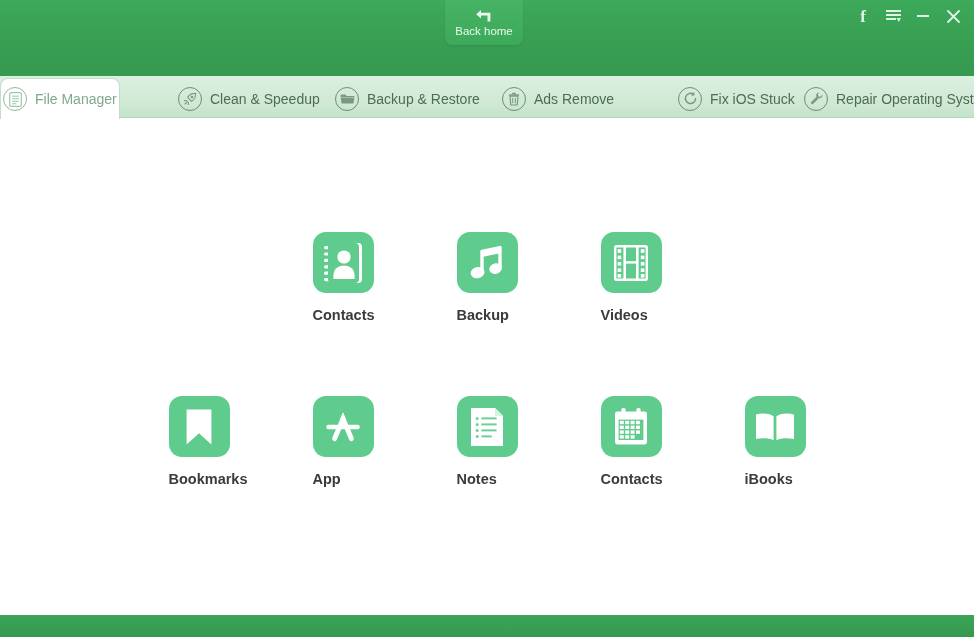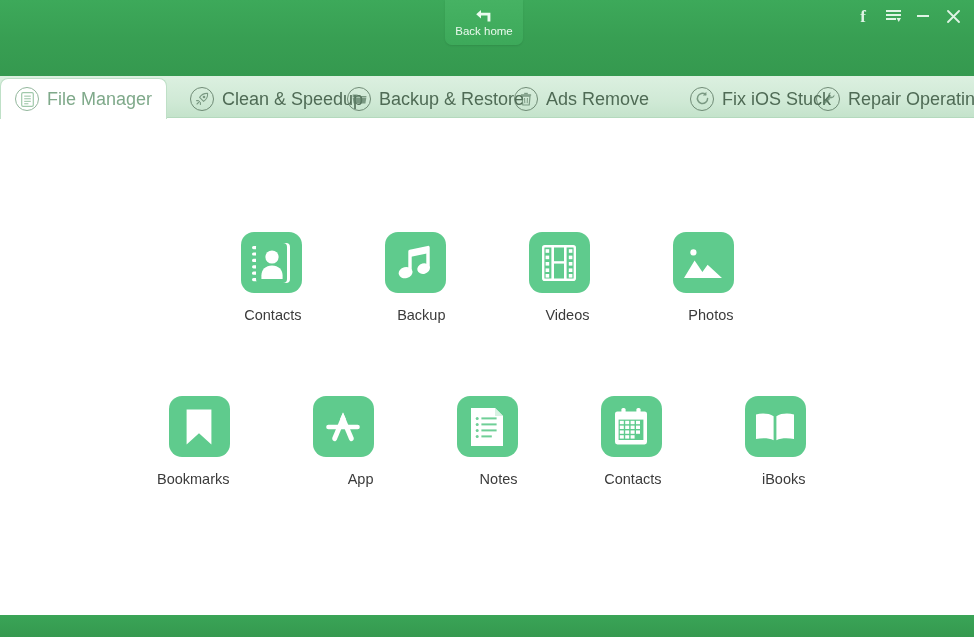--- a/index.html
+++ b/index.html
@@ -128,25 +128,25 @@
     position: relative;
     height: 42px;
   }
   .tab {
     position: absolute;
     top: 3px;
     height: 39px;
     display: flex;
     align-items: center;
     gap: 8px;
-    padding: 0 14px;
+    padding: 0 2px;
     box-sizing: border-box;
     cursor: pointer;
     color: #4f6b55;
-    font-size: 18px;
+    font-size: 14px;
     white-space: nowrap;
   }
   .tab .tlabel { line-height: 14px; }
   .tab.active {
     background: #ffffff;
     border: 1px solid #bfe0c7;
     border-bottom: none;
     border-top-left-radius: 8px;
     border-top-right-radius: 8px;
     color: #7fa98a;
@@ -177,22 +177,23 @@
   .grid-row {
     position: absolute;
     display: flex;
   }
   .row1 { left: 0; top: 114px; width: 974px; justify-content: center; gap: 83px; }
   .row2 { left: 0; top: 278px; width: 974px; justify-content: center; gap: 83px; }
   .tile {
     width: 61px;
     display: flex;
     flex-direction: column;
-    align-items: flex-end;
+    align-items: flex-start;
     cursor: pointer;
+    font-weight: bold;
   }
   .tile-icon {
     width: 61px; height: 61px;
     background: #5fcb8d;
     border-radius: 13px;
     display: flex;
     align-items: center;
     justify-content: center;
     position: relative;
   }
@@ -379,29 +380,20 @@
             <rect x="26.8" y="4.2" width="3.6" height="3.6" fill="#ffffff"></rect>
             <rect x="26.8" y="10.6" width="3.6" height="3.6" fill="#ffffff"></rect>
             <rect x="26.8" y="17" width="3.6" height="3.6" fill="#ffffff"></rect>
             <rect x="26.8" y="23.4" width="3.6" height="3.6" fill="#ffffff"></rect>
             <rect x="26.8" y="29" width="3.6" height="3.6" fill="#ffffff"></rect>
           </svg>
         </div>
         <div class="tile-label">Videos</div>
       </div>
 
-      <div class="tile">
-        <div class="tile-icon">
-          <svg width="38" height="32" viewBox="0 0 38 32">
-            <circle cx="9.4" cy="5.4" r="3.1" fill="#ffffff"></circle>
-            <path d="M0 31 L10.6 13.4 L18.4 25 L23.6 17.8 L38 31 Z" fill="#ffffff"></path>
-          </svg>
-        </div>
-        <div class="tile-label">Photos</div>
-      </div>
 
     </div>
 
     <div class="grid-row row2">
 
       <div class="tile">
         <div class="tile-icon">
           <svg width="26" height="36" viewBox="0 0 26 36">
             <path d="M0.6 0.6 L25.4 0.6 L25.4 35.4 L13 24.2 L0.6 35.4 Z" fill="#ffffff"></path>
           </svg>

